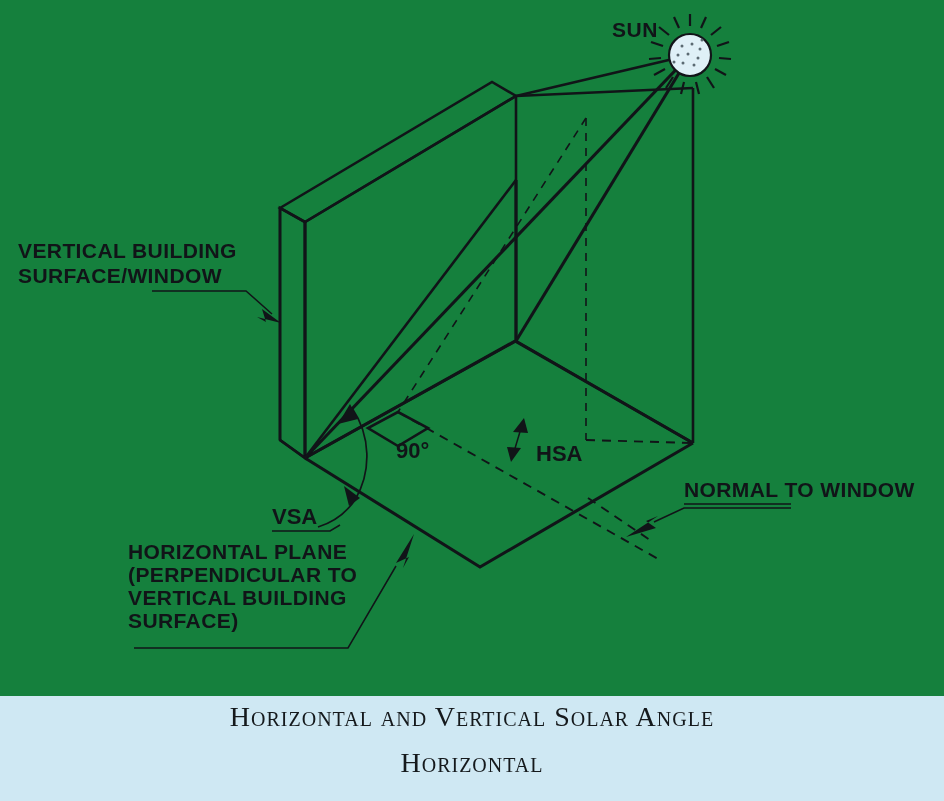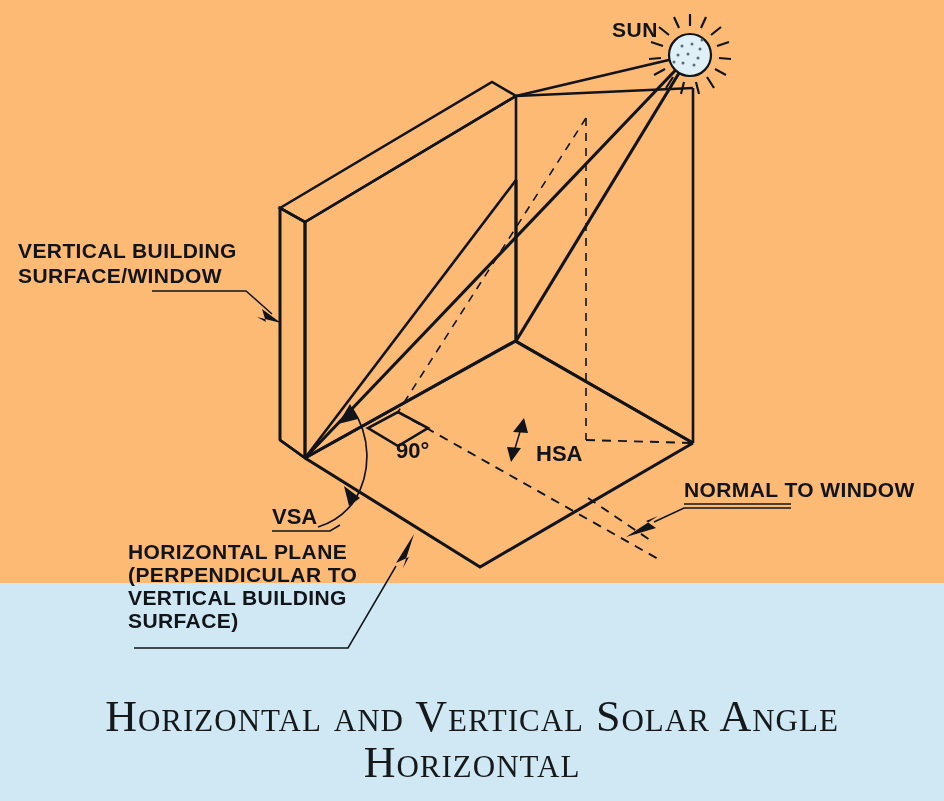--- a/index.html
+++ b/index.html
@@ -10,22 +10,22 @@
   body {
     width: 944px;
     height: 801px;
     background: #cfe8f3;
     font-family: "Liberation Sans", sans-serif;
     overflow: hidden;
   }
   #figure-root {
     position: relative;
     width: 944px;
-    height: 583px;
-    background: #fdba74;
+    height: 696px;
+    background: #15803d;
   }
   svg#diagram {
     position: absolute;
     left: 0;
     top: 0;
     width: 944px;
     height: 801px;
     display: block;
   }
   .stroke {
@@ -85,21 +85,21 @@
     fill: #111418;
   }
   .caption {
     position: absolute;
     left: 0;
     top: 694px;
     width: 944px;
     text-align: center;
     font-family: "Liberation Serif", serif;
     font-variant: small-caps;
-    font-size: 44px;
+    font-size: 28px;
     line-height: 46px;
     letter-spacing: 1px;
     color: #15191c;
   }
   .caption .cap-line { display: block; }
 </style>
 </head>
 <body>
 
 <div id="figure-root">

